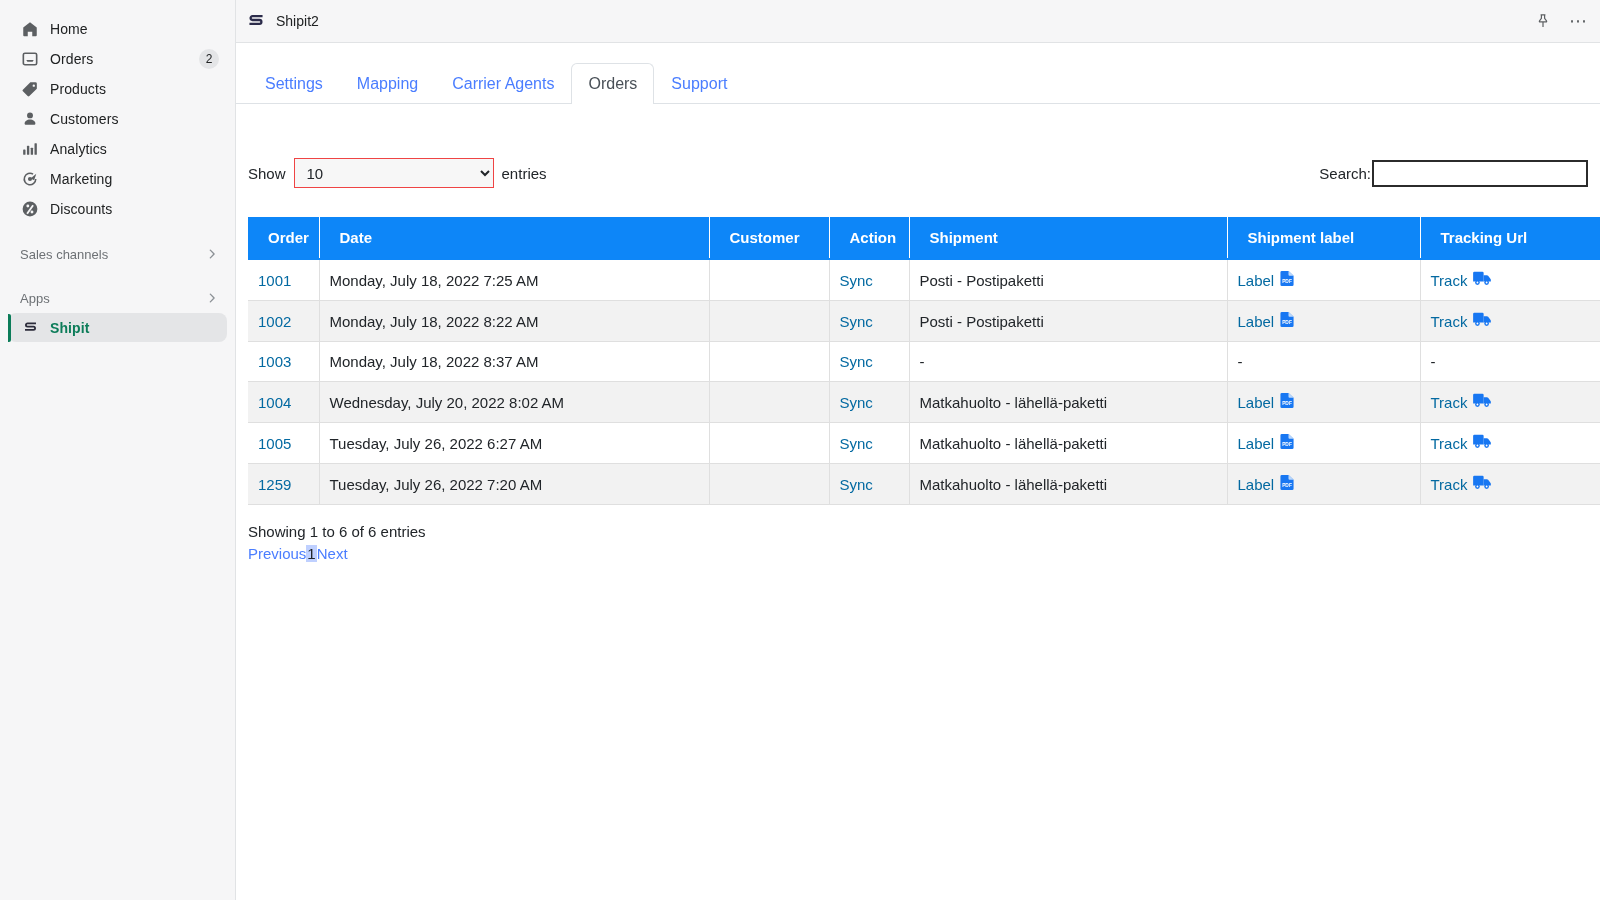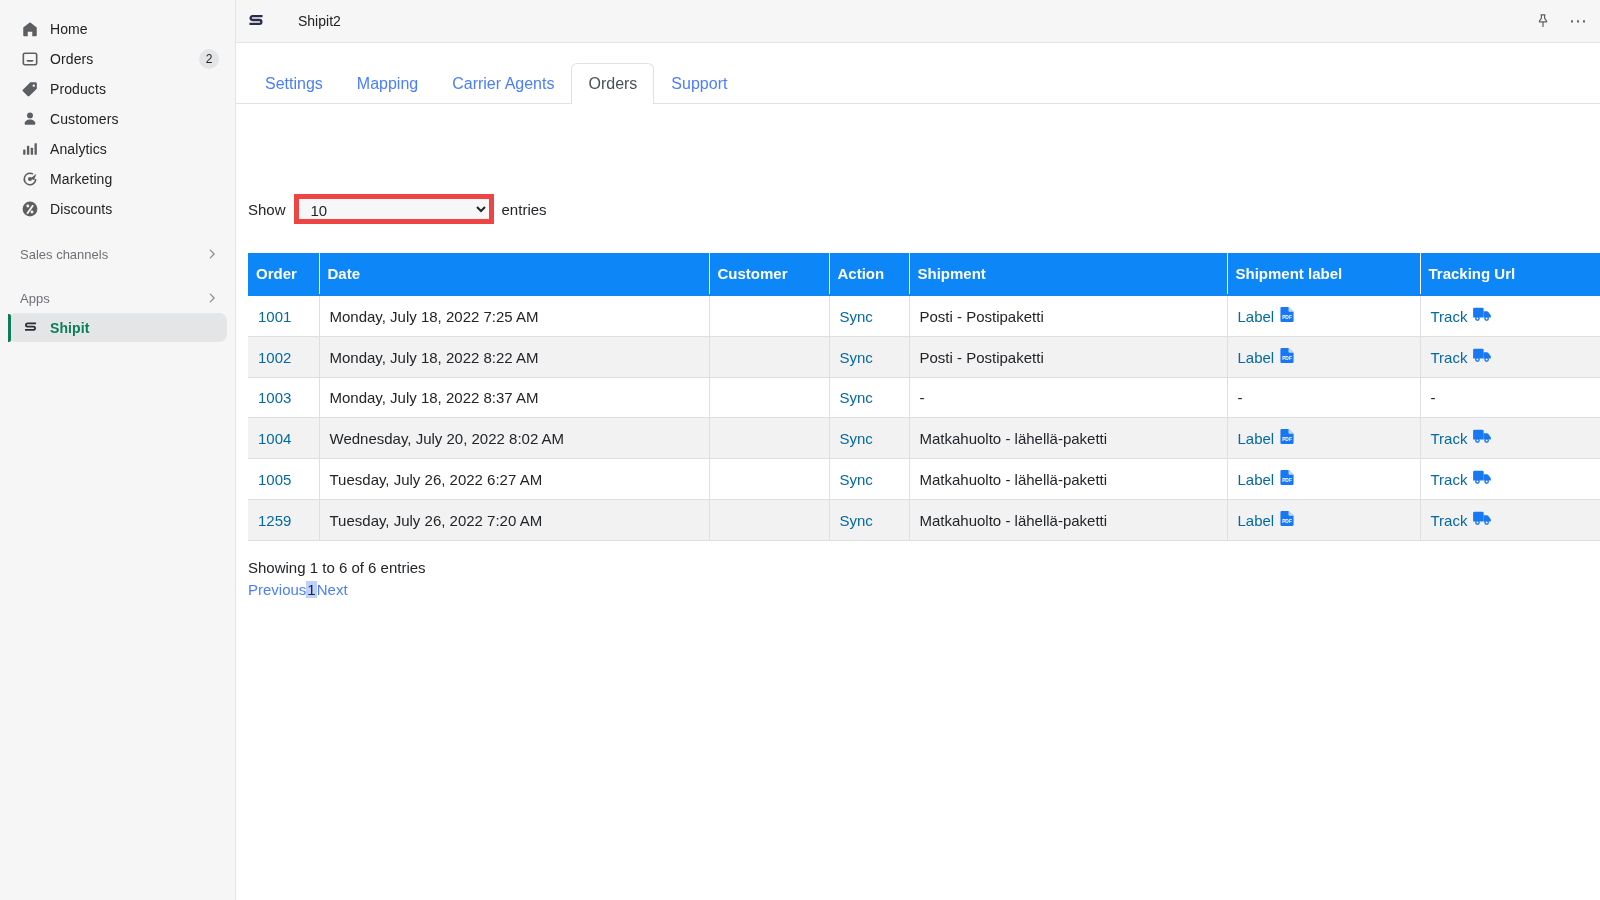--- a/index.html
+++ b/index.html
@@ -110,21 +110,20 @@
     border-bottom: 1px solid #e1e3e5;
     display: flex;
     align-items: center;
     padding: 0 12px 0 10px;
   }
   .appbar-logo { margin-right: 10px; display:flex; align-items:center; }
   .appbar-title {
     font-size: 14px;
     color: #202223;
     flex: 1;
-    margin-left: 22px;
   }
   .appbar-actions {
     display: flex;
     align-items: center;
     gap: 18px;
     color: #5c5f62;
   }
   .appbar-actions > span { cursor: pointer; display:flex; align-items:center; }
   .dots {
     font-size: 18px;
@@ -165,39 +164,39 @@
     border-color: #dee2e6 #dee2e6 #ffffff;
   }
 
   .panel {
     padding: 0 12px;
   }
   .controls {
     display: flex;
     align-items: center;
     justify-content: space-between;
-    margin-top: 88px;
+    margin-top: 52px;
     height: 34px;
   }
   .len-wrap {
     display: flex;
     align-items: center;
     font-size: 15px;
     color: #212529;
   }
   .len-wrap .lbl { color: #212529; }
   select.len-select {
     margin: 0 8px;
     height: 30px;
     width: 200px;
     font-size: 15px;
     font-family: "Liberation Sans", sans-serif;
     color: #212529;
     background: #f7f7f7;
-    border: 5px solid #ef4444;
+    border: 1px solid #ef4444;
     border-radius: 0;
     padding: 2px 4px 2px 8px;
   }
   .search-wrap {
     display: flex;
     align-items: center;
     font-size: 15px;
     color: #212529;
   }
   input.search-input {
@@ -222,21 +221,21 @@
     border-collapse: collapse;
     width: 1352px;
     table-layout: fixed;
     font-size: 15px;
   }
   table.dt thead th {
     background: #0d86f8;
     color: #ffffff;
     font-weight: bold;
     text-align: left;
-    padding: 12px 8px;
+    padding: 12px 20px;
     font-size: 15px;
     border-right: 1px solid #ffffff;
     border-bottom: 2px solid #0d86f8;
     white-space: nowrap;
   }
   table.dt thead th:last-child { border-right: none; }
   table.dt tbody td {
     padding: 11px 10px;
     border: 1px solid #dfdfdf;
     border-left: none;
@@ -432,20 +431,24 @@
 
       <div class="panel">
 
         <div class="controls">
           <div class="len-wrap">
             <span class="lbl">Show</span>
             <select class="len-select">
               <option selected="">10</option><option>25</option><option>50</option><option>100</option>
             </select>
             <span class="lbl">entries</span>
+          </div>
+          <div class="search-wrap">
+            <span>Search:</span>
+            <input class="search-input" type="text" placeholder="" style="">
           </div>
         </div>
 
         <div class="table-scroll">
           <table class="dt">
             <colgroup>
               <col class="c-order">
                 <col class="c-date">
                 <col class="c-cust">
                 <col class="c-act">

